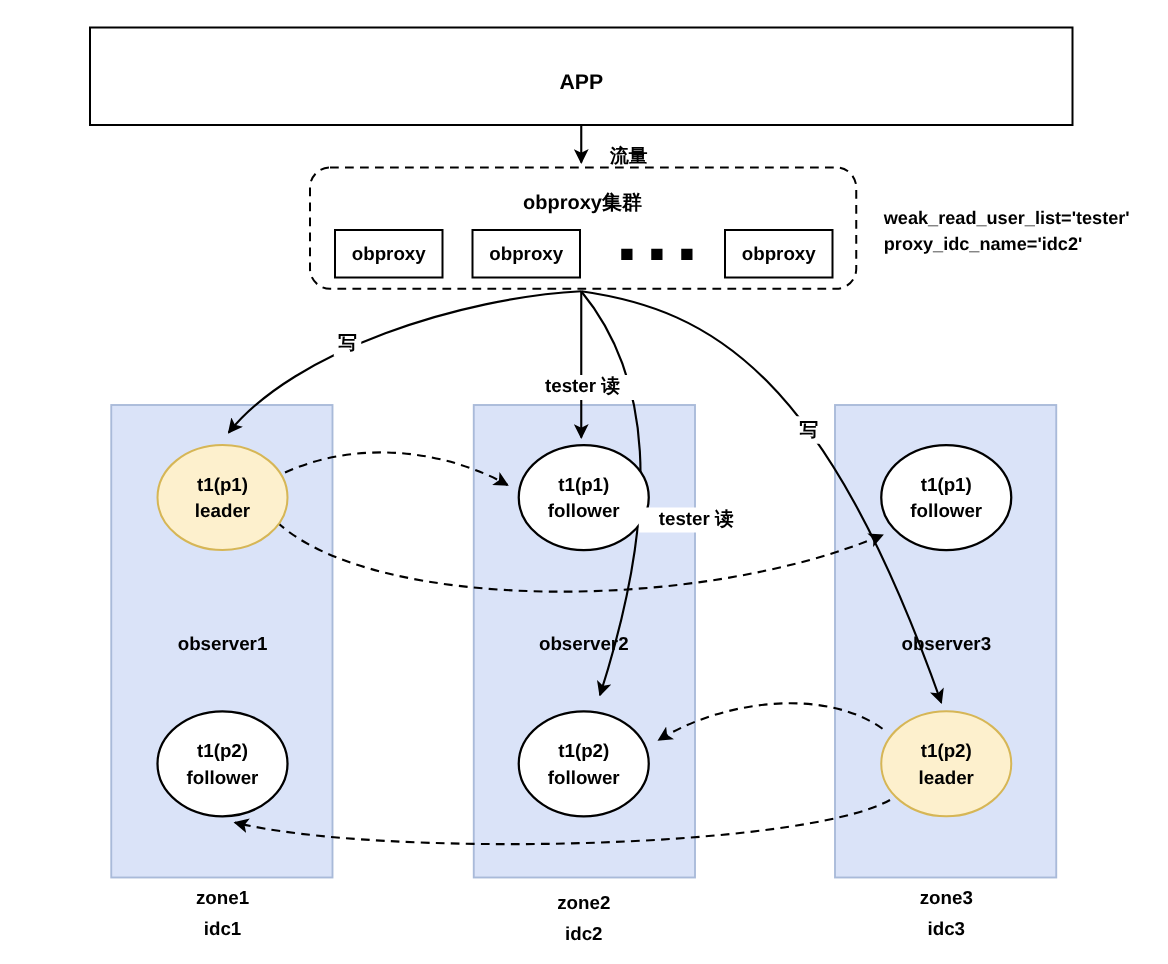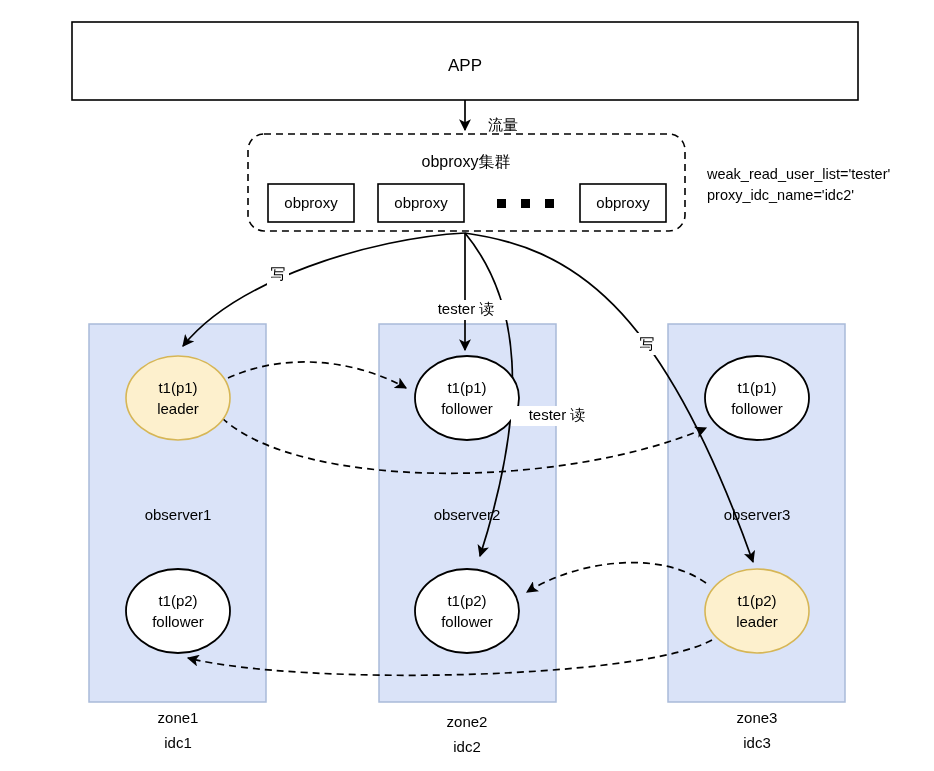--- a/index.html
+++ b/index.html
@@ -11,20 +11,21 @@
   body {
     font-family: "Liberation Sans", "DejaVu Sans", sans-serif;
     color: #000000;
   }
   #diagram-root {
     position: relative;
     width: 934px;
     height: 771px;
     background: #ffffff;
     overflow: hidden;
+    font-weight: bold;
   }
   #diagram-svg {
     position: absolute;
     left: 0;
     top: 0;
     width: 934px;
     height: 771px;
   }
   .svg-label {
     font-family: "Liberation Sans", "DejaVu Sans", sans-serif;

